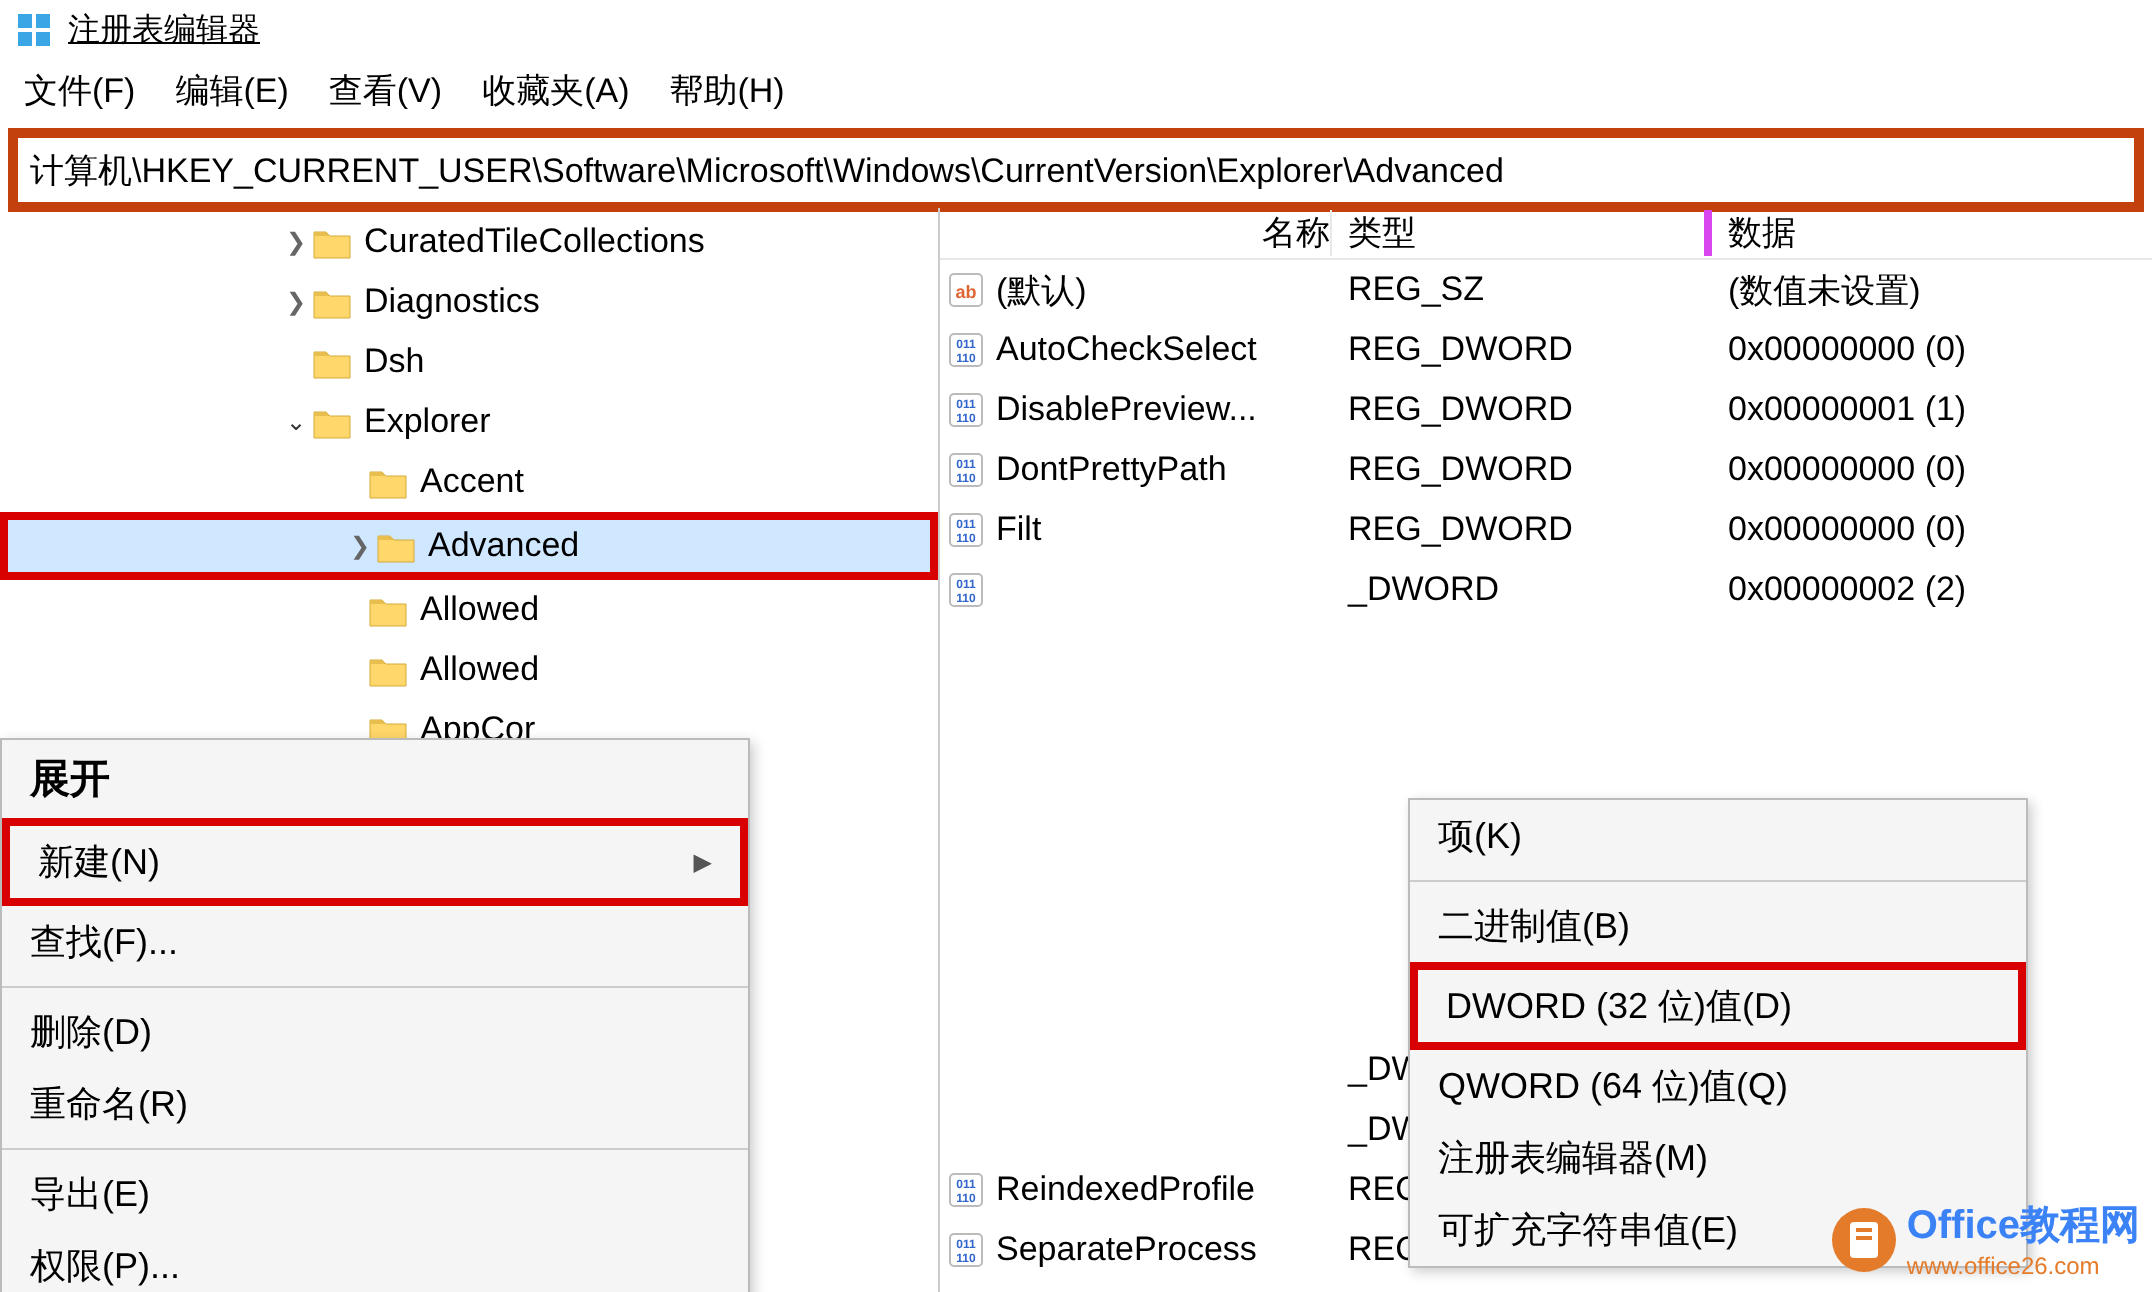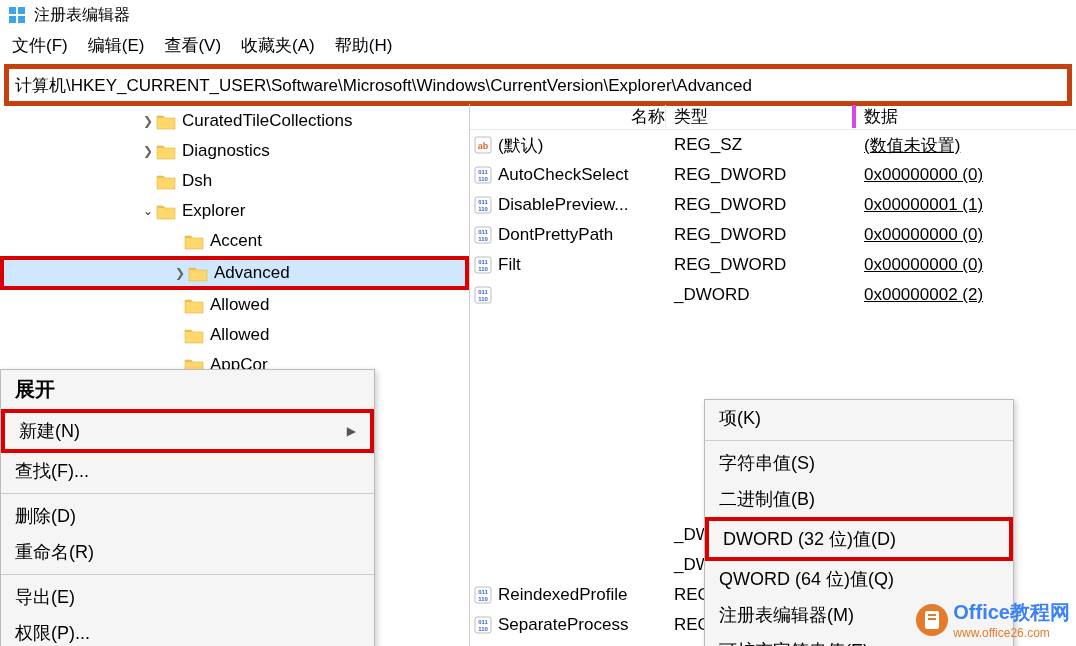--- a/index.html
+++ b/index.html
@@ -1,20 +1,20 @@
 <!DOCTYPE html>
 <html><head>
   <meta charset="utf-8">
   <style>
     * { margin: 0; padding: 0; box-sizing: border-box; font-family: "Microsoft YaHei", "Segoe UI", sans-serif; }
     body { background: #fff; width: 1076px; height: 646px; overflow: hidden; font-size: 16px; }
     
     .title-bar { height: 30px; display: flex; align-items: center; padding: 4px 8px; }
     .title-bar .app-icon { width: 18px; height: 18px; margin-right: 8px; }
-    .title-bar .title { font-size: 16px; }
+    .title-bar .title { font-size: 16px; text-decoration: underline; }
     
     .menu-bar { height: 30px; display: flex; align-items: center; padding: 4px 8px; gap: 12px; font-size: 17px; }
     .menu-item { padding: 2px 4px; cursor: default; }
     
     .address-row { height: 44px; padding: 4px; }
     .address-inner { border: 5px solid #c2410c; height: 42px; display: flex; align-items: center; padding: 0 6px; font-size: 17px; }
     
     .main { display: flex; height: calc(100% - 104px); position: relative; }
     
     .tree-panel { width: 470px; border-right: 1px solid #ccc; overflow: hidden; position: relative; padding-top: 2px;}
@@ -26,21 +26,21 @@
     .tree-item.hl { background: #cfe7ff; border: 4px solid #d80000; height: 34px; }
     
     .list-panel { flex: 1; overflow: hidden; }
     .list-header { display: flex; height: 26px; align-items: center; font-size: 17px; border-bottom: 1px solid #e8e8e8;}
     .lh-name { width: 196px; padding-left: 8px; border-right: 1px solid #e8e8e8; text-align: right;}
     .lh-type { width: 190px; padding-left: 8px; border-right: 4px solid #d946ef;}
     .lh-data { flex: 1; padding-left: 8px; }
     .list-row { display: flex; height: 30px; align-items: center; font-size: 17px; }
     .lr-name { width: 196px; padding-left: 4px; display: flex; align-items: center; overflow: hidden; white-space: nowrap; }
     .lr-type { width: 190px; padding-left: 8px; }
-    .lr-data { flex: 1; padding-left: 8px; text-decoration: underline; }
+    .lr-data { flex: 1; padding-left: 8px; }
     .val-icon { width: 18px; height: 18px; margin-right: 6px; flex-shrink: 0; }
     
     .context-menu { position: absolute; background: #f5f5f5; border: 1px solid #bbb; box-shadow: 2px 2px 6px rgba(0,0,0,0.2); z-index: 10; }
     .cm1 { left: 325; top: 265px; width: 375px; font-size: 18px; }
     .cm2 { left: 704px; top: 295px; width: 310px; font-size: 18px; }
     .cm-title { padding: 6px 14px; font-weight: bold; font-size: 20px; }
     .cm-item { padding: 6px 14px; display: flex; justify-content: space-between; align-items: center; }
     .cm-item .arrow-r { color: #555; font-size: 12px; }
     .cm-sep { height: 1px; background: #ccc; margin: 4px 0; }
     .cm-item.box { border: 4px solid #d80000; }
@@ -447,23 +447,20 @@
         </div>
       </div>
   </div>
 
   <div class="context-menu cm2">
     <div id="cm2-items">
         <div class="cm-item">
           <span>项(K)</span>
         </div>
         <div class="cm-sep"></div>
-        <div class="cm-item">
-          <span>字符串值(S)</span>
-        </div>
         <div class="cm-item">
           <span>二进制值(B)</span>
         </div>
         <div class="cm-item box">
           <span>DWORD (32 位)值(D)</span>
         </div>
         <div class="cm-item">
           <span>QWORD (64 位)值(Q)</span>
         </div>
         <div class="cm-item">

